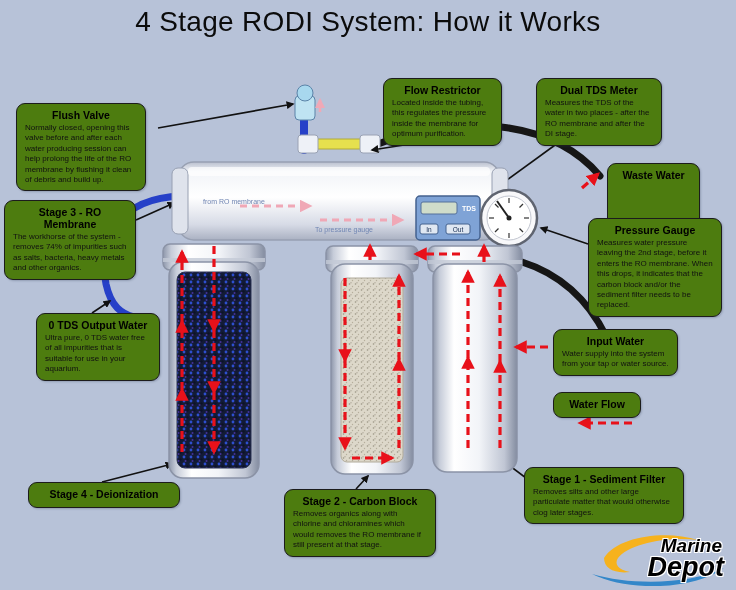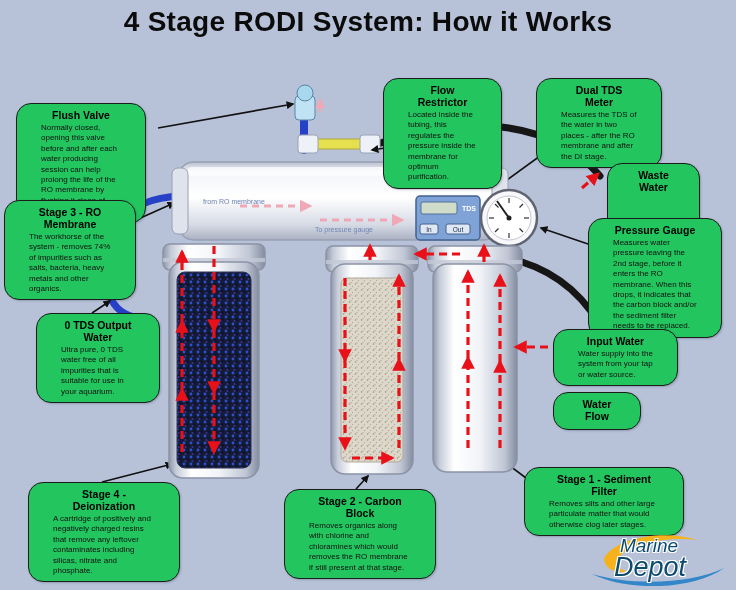--- a/index.html
+++ b/index.html
@@ -3,36 +3,36 @@
 <meta charset="utf-8">
 <style>
   html,body{margin:0;padding:0;}
   .stage{
     position:relative;width:736px;height:590px;overflow:hidden;
     background:#b7c2d8;
     font-family:"Liberation Sans",sans-serif;
   }
   .title{
     position:absolute;top:6px;left:0;width:100%;
-    text-align:center;font-size:28px;font-weight:bold;color:#0b0b0b;
+    text-align:center;font-size:28px;font-weight:normal;color:#0b0b0b;
     letter-spacing:.3px;
   }
   svg.diagram{position:absolute;top:0;left:0;}
   svg text{font-family:"Liberation Sans",sans-serif;}
   .callout{
-    position:absolute;background:#22c55e;border:1.6px solid #1c1c1c;
-    border-radius:15px;padding:5px 24px;box-sizing:border-box;
+    position:absolute;background:#4d7c0f;border:1.6px solid #1c1c1c;
+    border-radius:9px;padding:5px 8px;box-sizing:border-box;
     box-shadow:1px 1px 2px rgba(40,50,80,.25);
   }
   .callout .t{font-weight:bold;font-size:10.5px;text-align:center;margin-bottom:2px;color:#000;}
   .callout .b{font-size:8px;line-height:1.3;text-align:left;color:#111;}
   .callout.center-body .b{text-align:center;margin-top:48px;}
   .logo{
     position:absolute;left:576px;top:528px;width:152px;height:58px;
-    text-align:center;color:#0c4a6e;font-style:italic;font-weight:normal;
+    text-align:right;color:#000000;font-style:italic;font-weight:bold;
   }
   .logo .sw{position:absolute;left:0;top:0;}
   .logo .l1{
     position:relative;font-size:19px;line-height:19px;margin-right:6px;margin-top:8px;
     text-shadow:-1px -1px 0 #fff,1px -1px 0 #fff,-1px 1px 0 #fff,1px 1px 0 #fff;
   }
   .logo .l2{
     position:relative;font-size:27px;line-height:25px;margin-right:4px;
     text-shadow:-1px -1px 0 #fff,1px -1px 0 #fff,-1px 1px 0 #fff,1px 1px 0 #fff;
   }
@@ -244,21 +244,20 @@
     <div class="t">Input Water</div>
     <div class="b">Water supply into the system from your tap or water source.</div>
   </div>
 
   <div class="callout" style="left:553px;top:392px;width:88px">
     <div class="t">Water Flow</div>
   </div>
 
   <div class="callout" style="left:28px;top:482px;width:152px">
     <div class="t">Stage 4 - Deionization</div>
-    <div class="b">A cartridge of positively and negatively charged resins that remove any leftover contaminates including silicas, nitrate and phosphate.</div>
   </div>
 
   <div class="callout" style="left:284px;top:489px;width:152px">
     <div class="t">Stage 2 - Carbon Block</div>
     <div class="b">Removes organics along with chlorine and chloramines which would removes the RO membrane if still present at that stage.</div>
   </div>
 
   <div class="callout" style="left:524px;top:467px;width:160px">
     <div class="t">Stage 1 - Sediment Filter</div>
     <div class="b">Removes silts and other large particulate matter that would otherwise clog later stages.</div>

